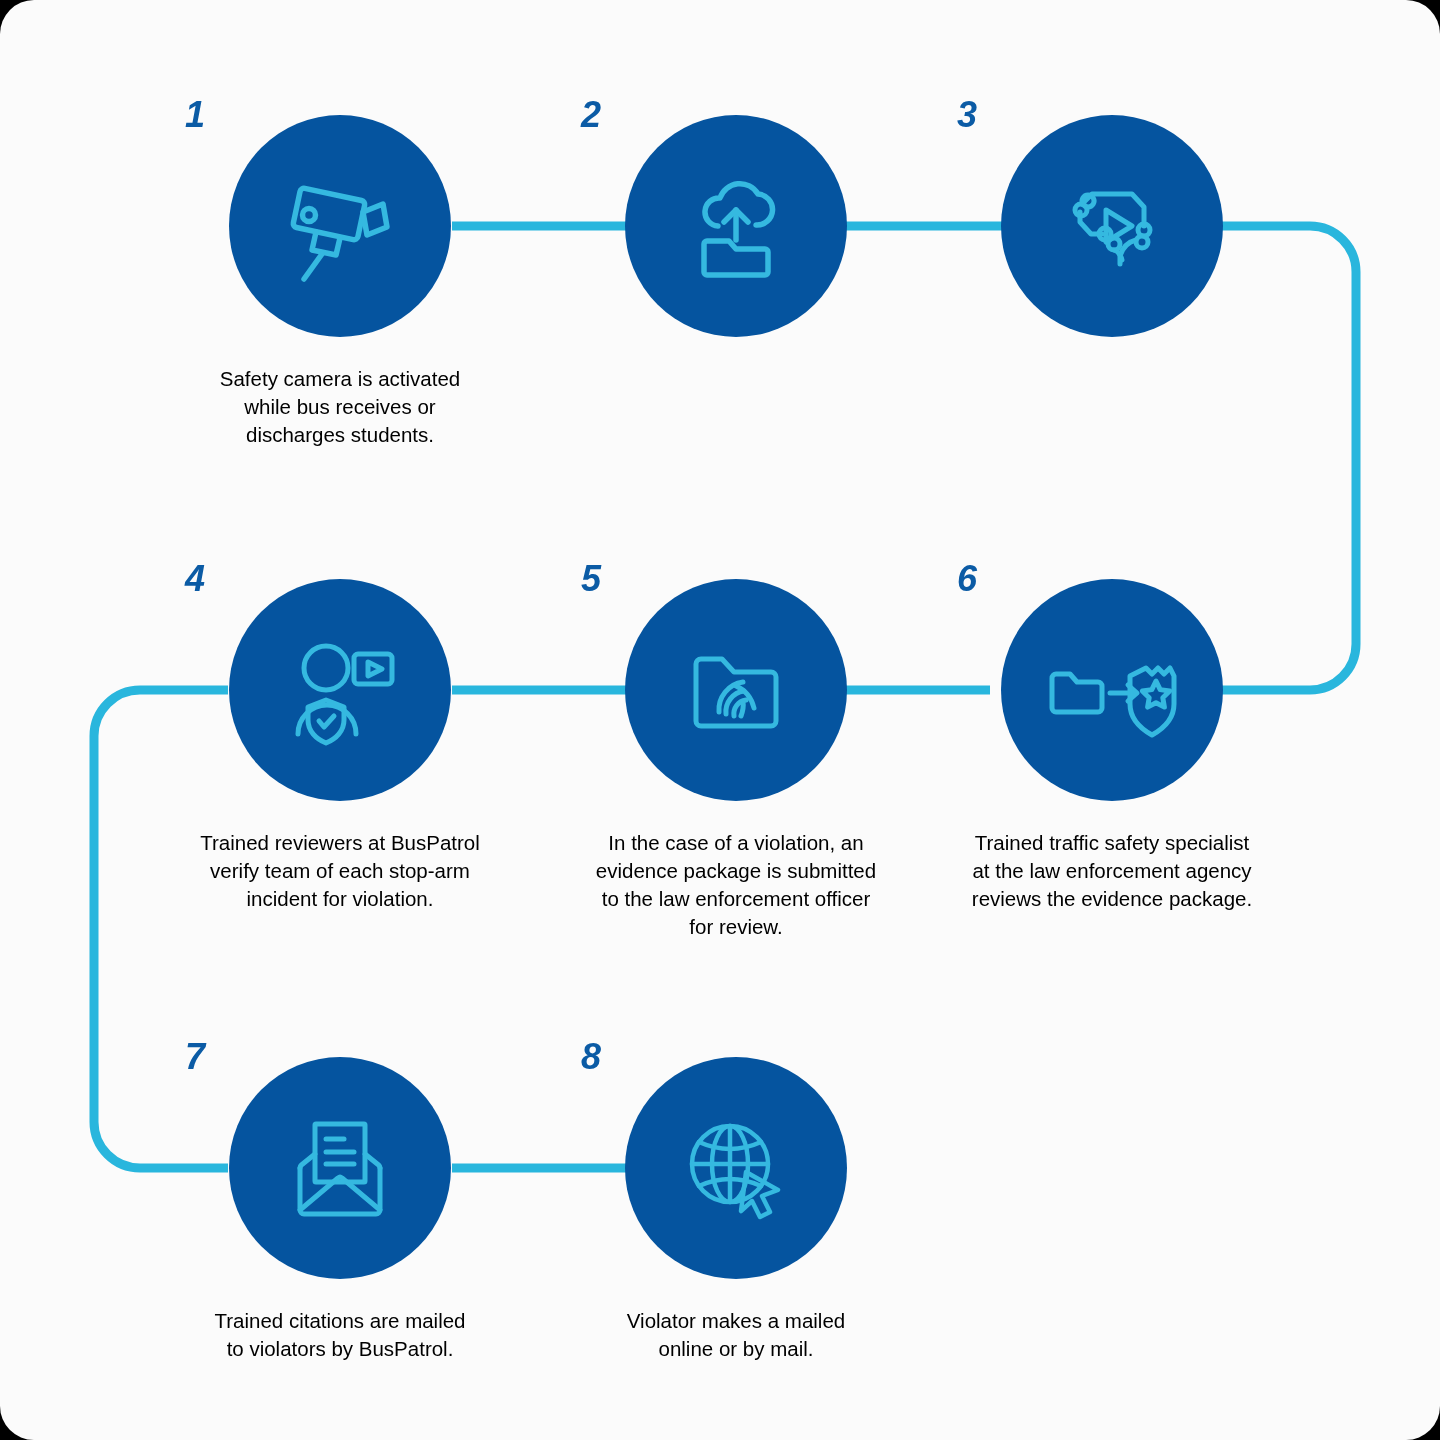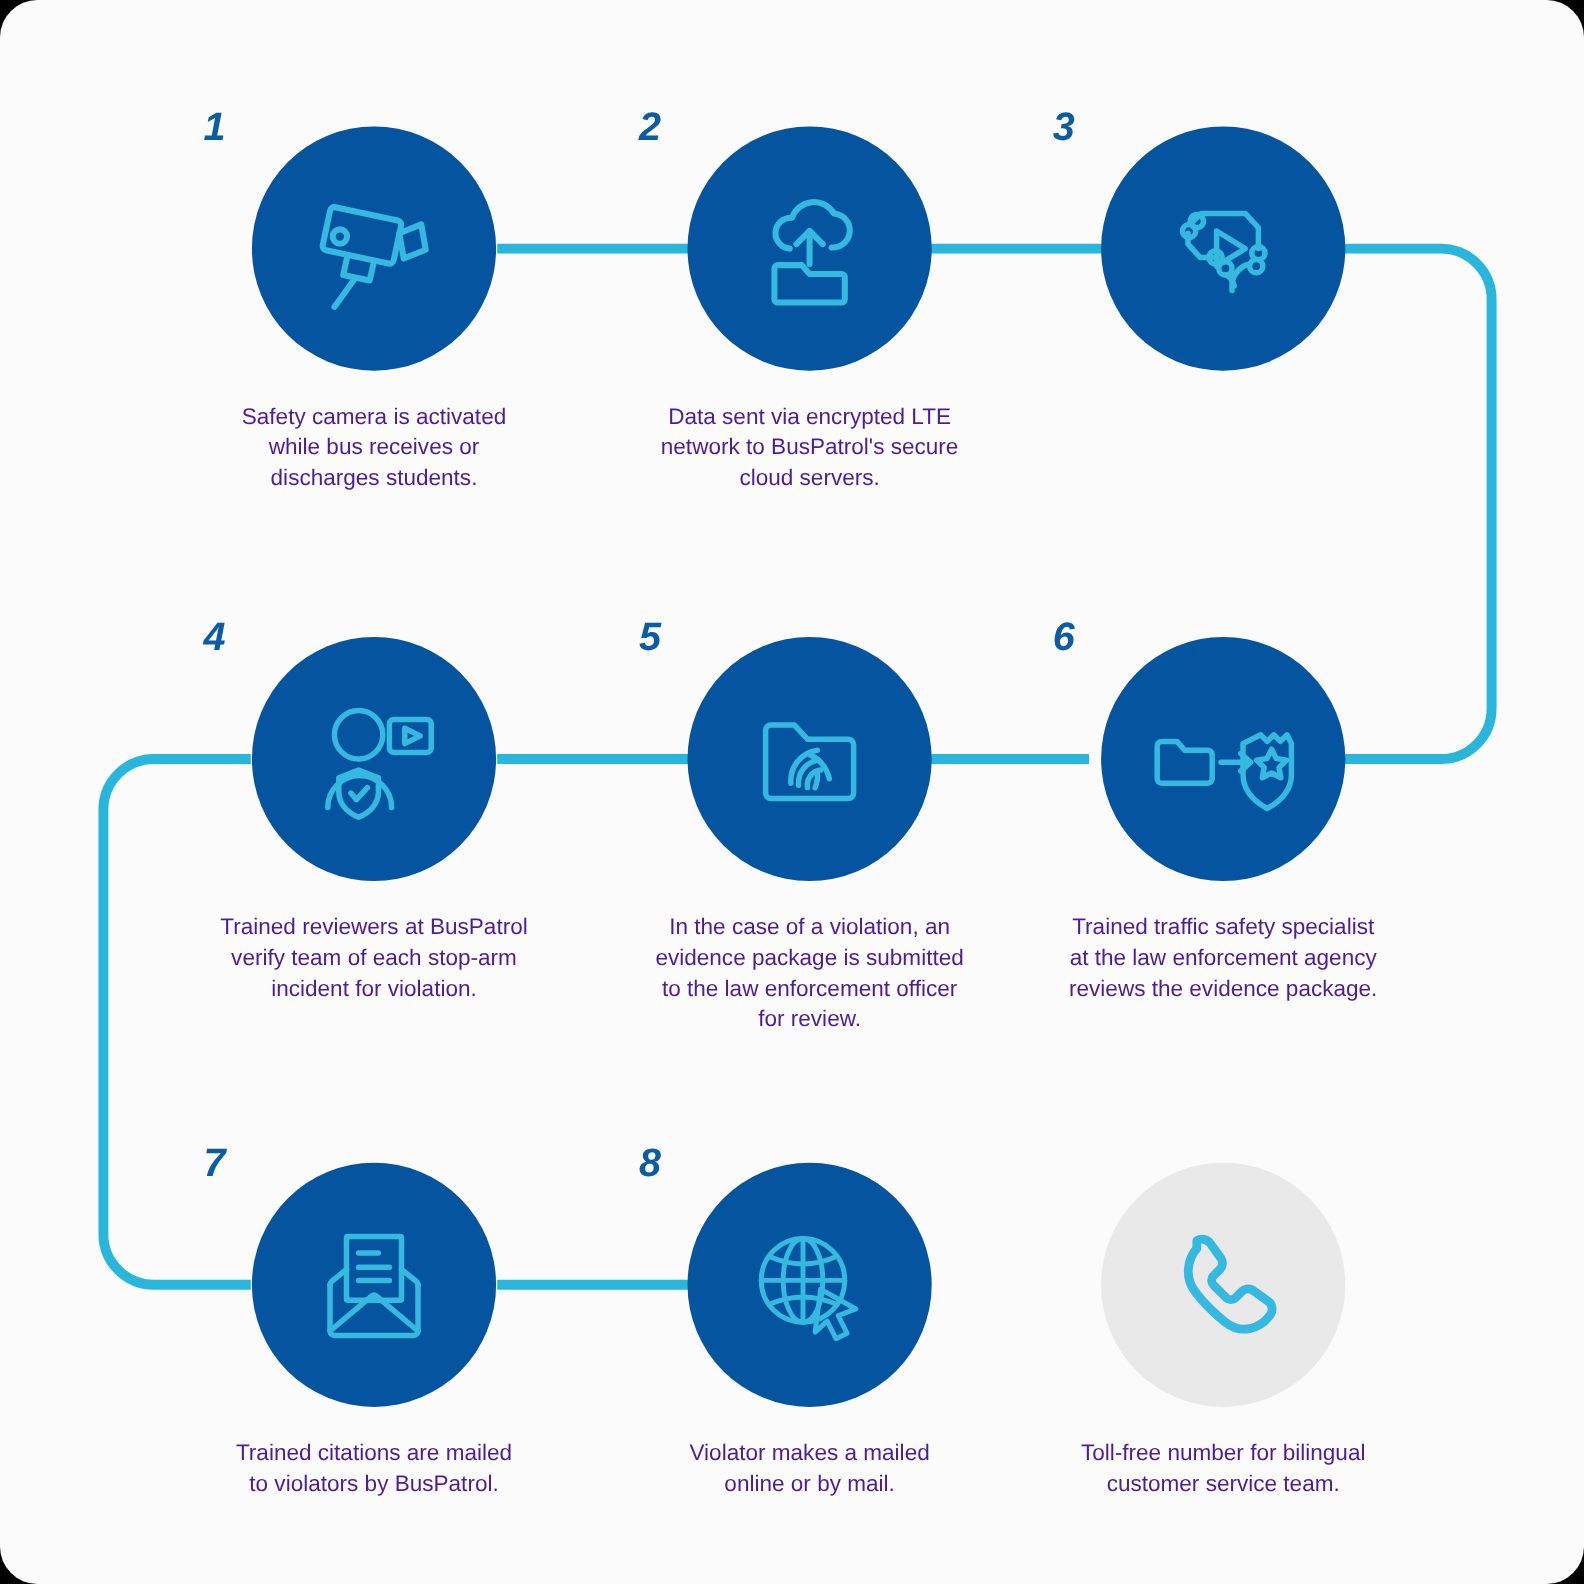--- a/index.html
+++ b/index.html
@@ -65,21 +65,21 @@
     font-weight: bold;
     color: #0b5ba5;
     letter-spacing: 0px;
     line-height: 1;
   }
   .caption {
     margin-top: 28px;
     font-family: "Liberation Sans", sans-serif;
     font-size: 20.5px;
     line-height: 1.37;
-    color: #4c1d95;
+    color: #000000;
     white-space: pre-line;
   }
 
   .icon svg { display: block; }
 </style>
 </head>
 <body>
 
 <div id="canvas">
 
@@ -129,23 +129,20 @@
         <span class="icon">
           <svg width="124" height="124" viewBox="0 0 124 124" fill="none" stroke="#35b9e0" stroke-width="5.5" stroke-linecap="round" stroke-linejoin="round">
             <path d="M44 62 A14 14 0 0 1 46 34 A21 21 0 0 1 84 30 A15 15 0 0 1 82 61"></path>
             <path d="M62 46 V76"></path>
             <path d="M50 58 L62 46 L74 58"></path>
             <path d="M30 85 V108 a3 3 0 0 0 3 3 H91 a3 3 0 0 0 3-3 V88 a3 3 0 0 0-3-3 H62 l-7-8 H33 a3 3 0 0 0-3 3 Z"></path>
           </svg>
         </span>
       </div>
     </div>
-    <div class="caption">Data sent via encrypted LTE
-network to BusPatrol's secure
-cloud servers.</div>
   </div>
 
   <div class="step" style="left:962px; top:115px;">
     <div class="circle-wrap">
       <div class="step-num">3</div>
       <div class="circle">
         <span class="icon">
           <svg width="124" height="124" viewBox="0 0 124 124" fill="none" stroke="#35b9e0" stroke-width="5" stroke-linecap="round" stroke-linejoin="round">
             <path d="M32 40 L42 30 H82 L94 43 V62"></path>
             <path d="M30 48 V58 L41 70 H52"></path>
@@ -263,28 +260,14 @@
             <path d="M25 80 q31-14 62 0"></path>
             <path d="M72 66 L104 84 L88 90 L96 106 L86 111 L78 95 L67 105 Z"></path>
           </svg>
         </span>
       </div>
     </div>
     <div class="caption">Violator makes a mailed
 online or by mail.</div>
   </div>
 
-  <div class="step" style="left:962px; top:1057px;">
-    <div class="circle-wrap">
-      <div class="step-num"></div>
-      <div class="circle muted">
-        <span class="icon">
-          <svg width="124" height="124" viewBox="0 0 124 124" fill="none" stroke="#35b9e0" stroke-width="8" stroke-linecap="round" stroke-linejoin="round">
-            <path d="M44 24 a9 9 0 0 1 12 2 l10 14 a8 8 0 0 1-1 10 l-6 6 a6 6 0 0 0 0 8 l12 12 a6 6 0 0 0 8 0 l6-6 a8 8 0 0 1 10-1 l14 10 a9 9 0 0 1 2 12 c-10 14-27 18-41 7 -9-7-20-18-27-27 -11-14-7-31 1-40 Z" transform="translate(-6,-2)"></path>
-          </svg>
-        </span>
-      </div>
-    </div>
-    <div class="caption">Toll-free number for bilingual
-customer service team.</div>
-  </div>
 
 </div>
 
 </body></html>

